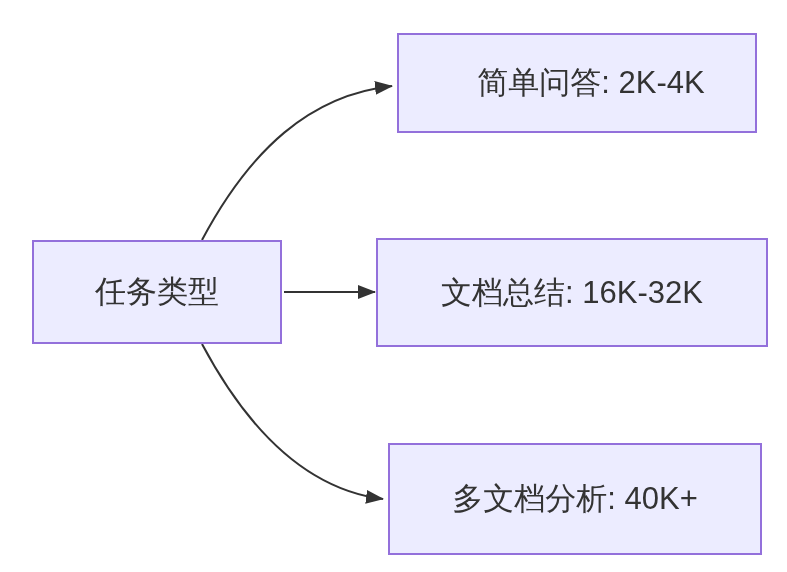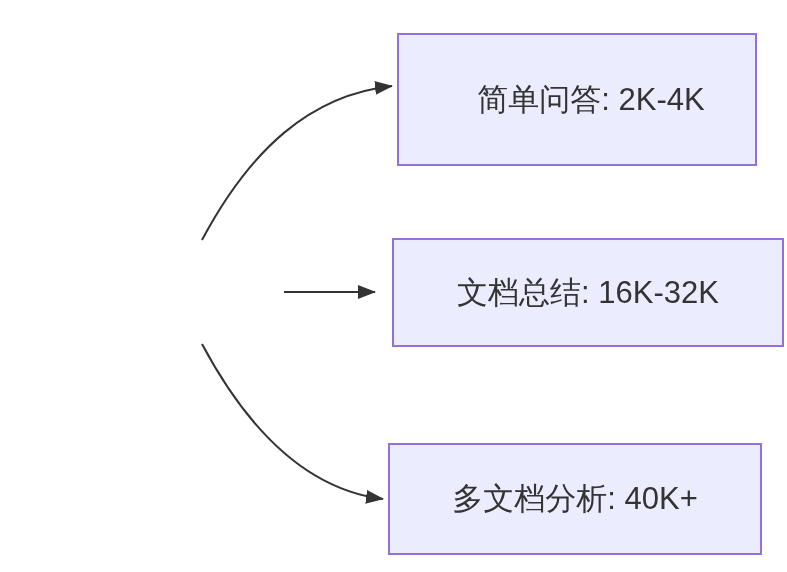--- a/index.html
+++ b/index.html
@@ -36,40 +36,43 @@
     color: var(--text-color);
     display: flex;
     align-items: center;
     justify-content: center;
     font-size: 31px;
     line-height: 1.2;
     text-align: center;
     white-space: nowrap;
   }
   .node-root   { left: 32px;  top: 240px; width: 250px; height: 104px; }
-  .node-b0     { left: 397px; top: 33px;  width: 360px; height: 133px; padding-left: 28px; }
-  .node-b1     { left: 392px; top: 238px; width: 392px; height: 109px; }
+  .node-b0     { left: 397px; top: 33px;  width: 360px; height: 100px; padding-left: 28px; }
+  .node-b1     { left: 376px; top: 238px; width: 392px; height: 109px; }
   .node-b2     { left: 388px; top: 443px; width: 374px; height: 112px; }
 </style>
 </head>
 <body>
 
 <div class="canvas">
 
   <svg class="edges-svg" width="787" height="572" viewBox="0 0 787 572" xmlns="http://www.w3.org/2000/svg">
     <defs>
       <marker id="arrow" markerUnits="userSpaceOnUse" markerWidth="20" markerHeight="16" refX="17" refY="7" orient="auto">
         <path class="arrowhead" d="M0,0 L18,7 L0,14 Z"></path>
       </marker>
     </defs>
     <path class="edge" d="M202,240 C250,150 310,95 392,86" marker-end="url(#arrow)"></path>
     <path class="edge" d="M284,292 L375,292" marker-end="url(#arrow)"></path>
     <path class="edge" d="M202,344 C250,434 310,490 383,499" marker-end="url(#arrow)"></path>
   </svg>
 
+  <div class="node node-root">
+    <span>任务类型</span>
+  </div>
 
   <div class="node node-b0">
     <span>简单问答: 2K-4K</span>
   </div>
 
   <div class="node node-b1">
     <span>文档总结: 16K-32K</span>
   </div>
 
   <div class="node node-b2">

